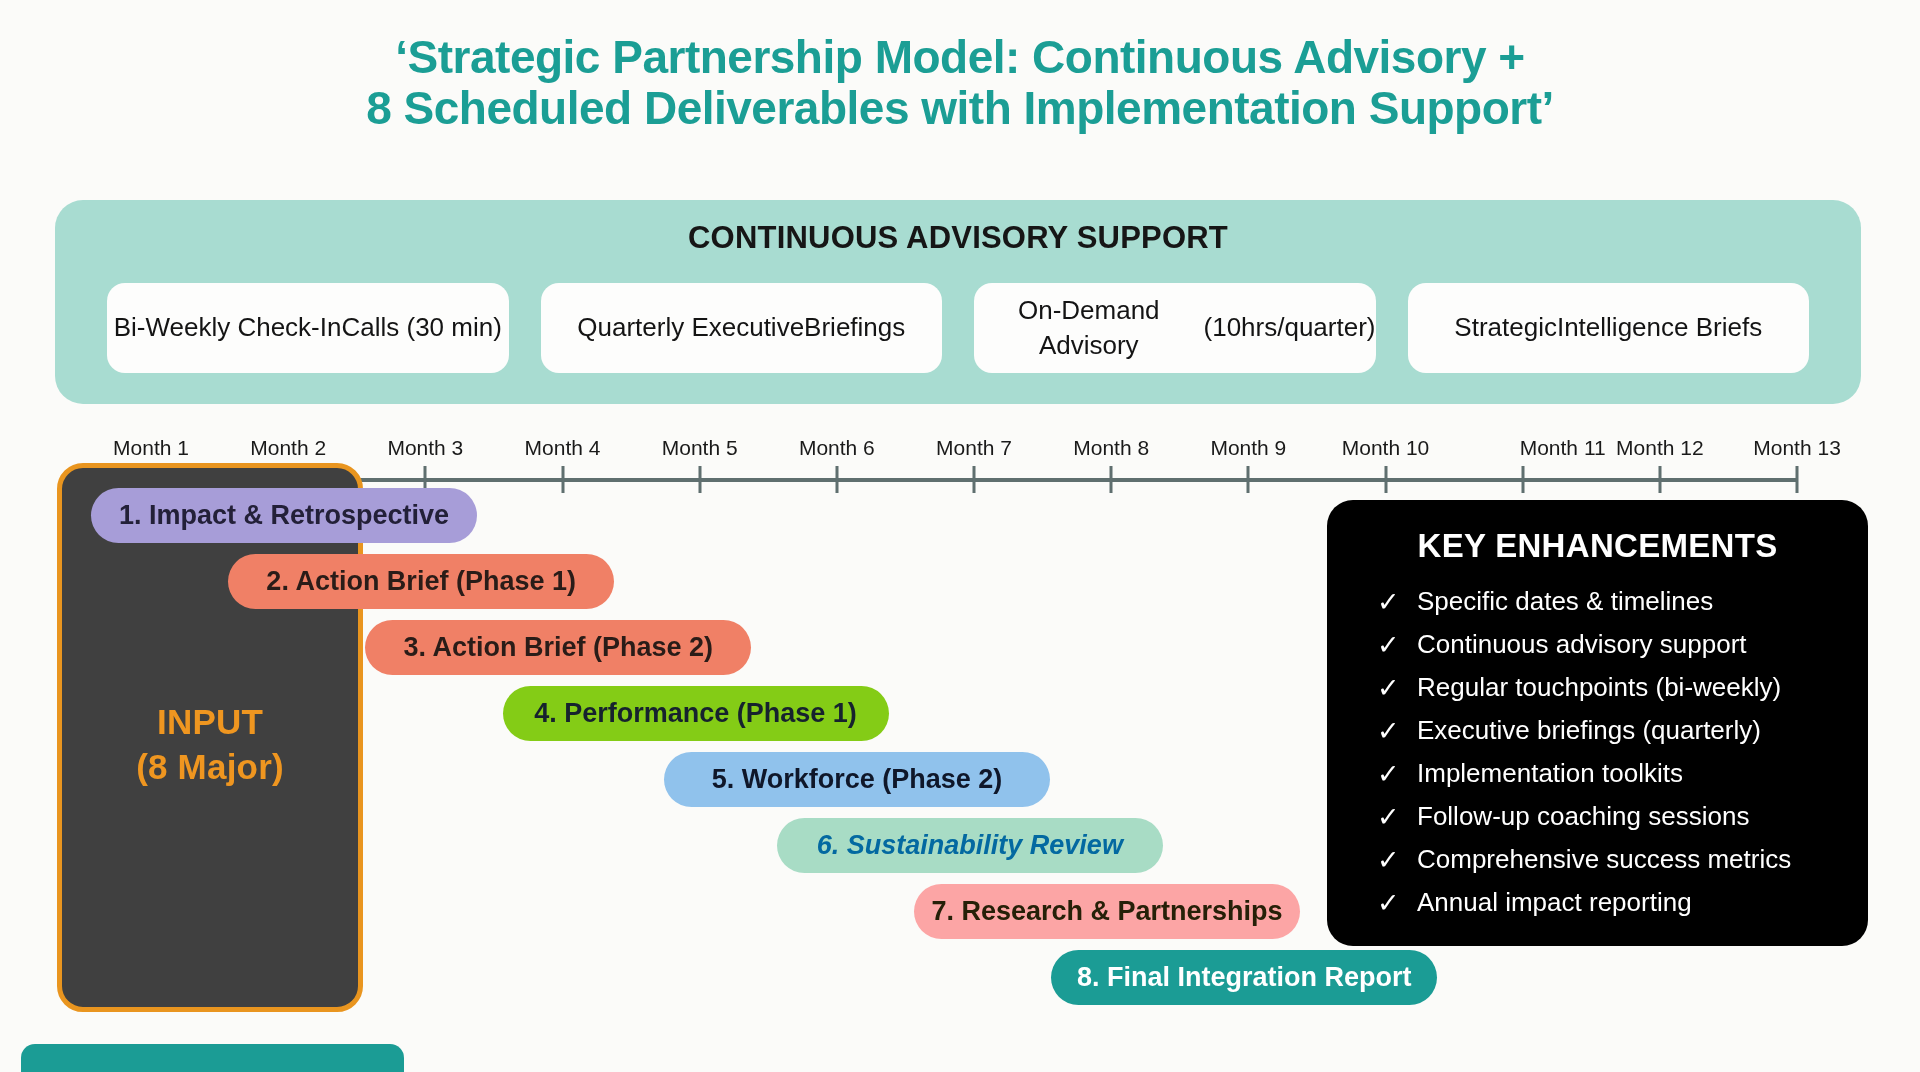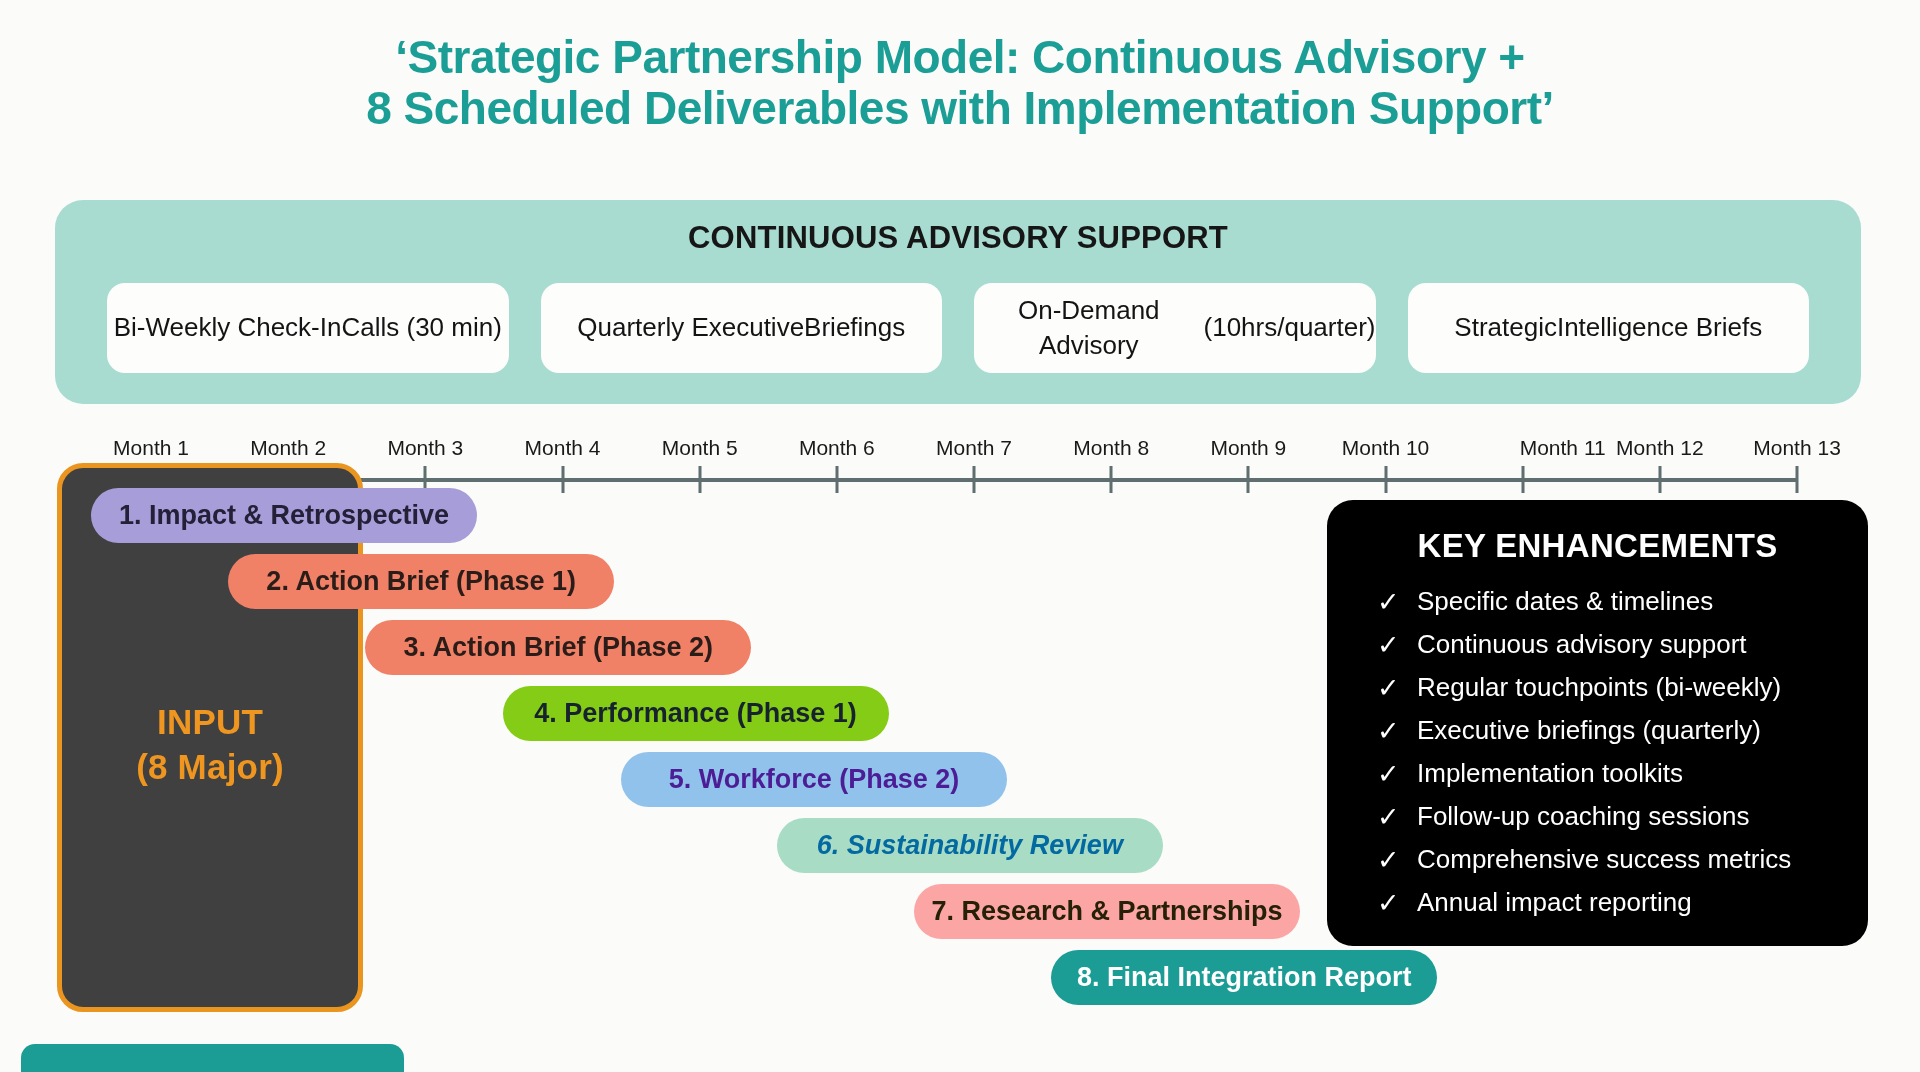--- a/index.html
+++ b/index.html
@@ -153,21 +153,21 @@
       <div>INPUT</div>
       <div>(8 Major)</div>
     </div>
   </div>
 
   <div id="bars">
       <div class="bar" style="left: 91px; width: 386px; top: 488px; background: rgb(167, 157, 216); color: rgb(35, 32, 56);">1. Impact &amp; Retrospective</div>
       <div class="bar" style="left: 228.17px; width: 386px; top: 554px; background: rgb(240, 128, 102); color: rgb(42, 28, 24);">2. Action Brief (Phase 1)</div>
       <div class="bar" style="left: 365.34px; width: 386px; top: 620px; background: rgb(240, 128, 102); color: rgb(42, 28, 24);">3. Action Brief (Phase 2)</div>
       <div class="bar" style="left: 502.51px; width: 386px; top: 686px; background: #84cc16; color: rgb(22, 34, 46);">4. Performance (Phase 1)</div>
-      <div class="bar" style="left: 621px; width: 386px; top: 752px; background: rgb(144, 194, 236); color: #4c1d95;">5. Workforce (Phase 2)</div>
+      <div class="bar" style="left: 664px; width: 386px; top: 752px; background: rgb(144, 194, 236); color: #0f172a;">5. Workforce (Phase 2)</div>
       <div class="bar" style="left: 776.85px; width: 386px; top: 818px; background: rgb(168, 220, 197); color: #0369a1; font-style: italic;">6. Sustainability Review</div>
       <div class="bar" style="left: 914.02px; width: 386px; top: 884px; background: #fca5a5; color: rgb(38, 32, 8);">7. Research &amp; Partnerships</div>
       <div class="bar" style="left: 1051.19px; width: 386px; top: 950px; background: rgb(27, 156, 149); color: rgb(255, 255, 255);">8. Final Integration Report</div>
     </div>
 
   <aside class="key-panel">
     <div class="key-heading">KEY ENHANCEMENTS</div>
     <div class="key-items">
         <div class="key-item">
           <span class="key-check">✓</span>

